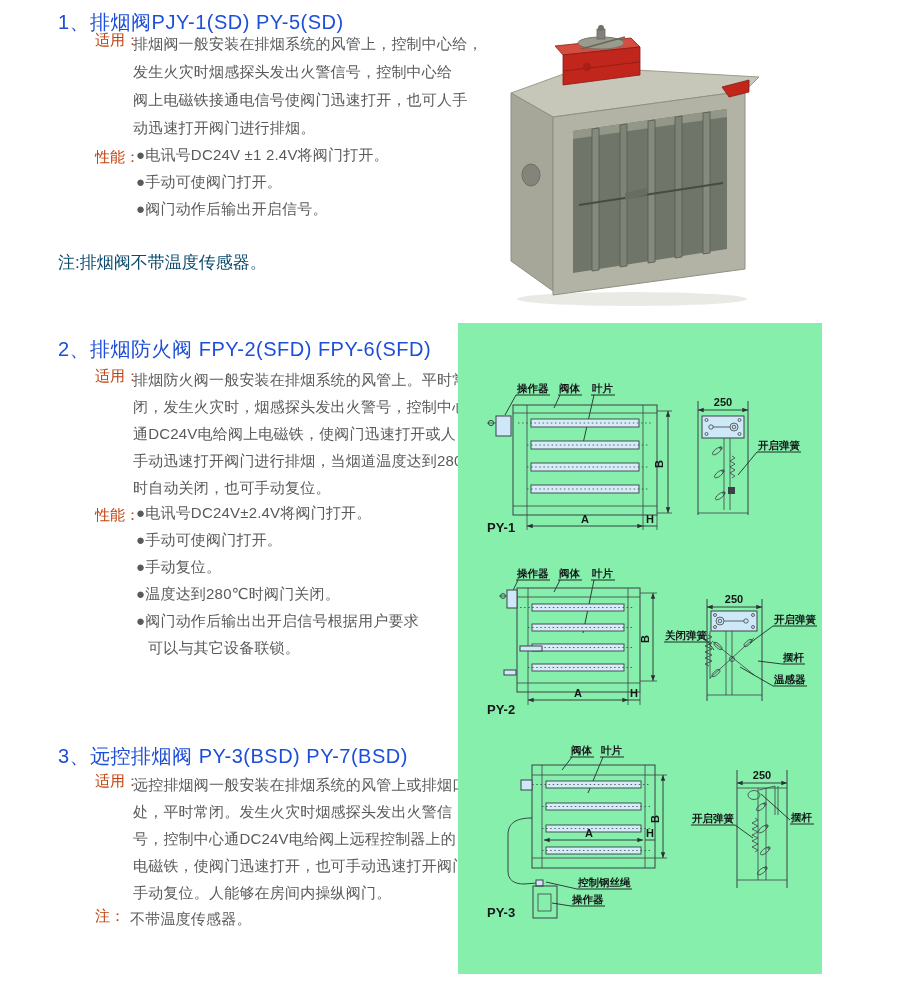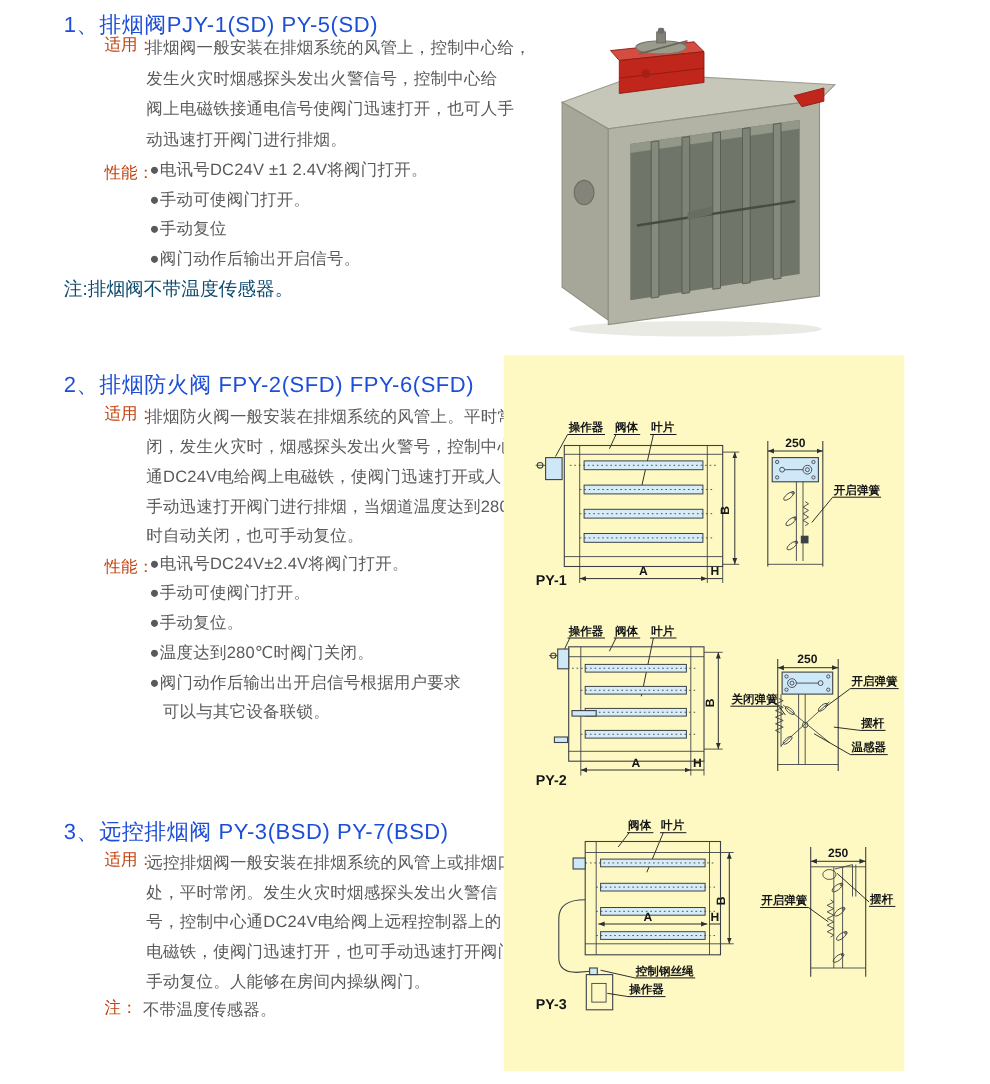--- a/index.html
+++ b/index.html
@@ -16,21 +16,21 @@
     position:absolute;left:95px;font-size:15px;color:#c2410c;white-space:nowrap;
   }
   .lines{position:absolute;font-size:15px;color:#595a5c;letter-spacing:.2px;}
   .lines div{white-space:nowrap;}
   .lh28 div{line-height:28px;}
   .lh27 div{line-height:27px;}
   .lh26 div{line-height:26px;}
   .cont{margin-left:12px;}
   .note-s1{position:absolute;left:58px;top:249px;font-size:17px;line-height:27px;color:#0c4a6e;white-space:nowrap;}
   #photo{position:absolute;left:497px;top:25px;width:278px;height:285px;}
-  #panel{position:absolute;left:458px;top:323px;width:364px;height:651px;background:#fef9c3;}
+  #panel{position:absolute;left:458px;top:323px;width:364px;height:651px;background:#86efac;}
   
   .ln{stroke:#3c4146;stroke-width:1;fill:none;}
   .lnt{stroke:#3c4146;stroke-width:.8;fill:none;}
   .dot{stroke:#3c4146;stroke-width:.8;stroke-dasharray:1.5,2.6;fill:none;}
   .dim{stroke:#2c3034;stroke-width:.9;fill:none;}
   .blade{fill:#d6ecf9;stroke:#3c4146;stroke-width:.9;}
   .plate{fill:#cfe8f7;stroke:#3c4146;stroke-width:1;}
   .ul{stroke:#141618;stroke-width:.9;}
   .ldr{stroke:#141618;stroke-width:.8;fill:none;}
   text.lbl{font:bold 10.5px "Liberation Sans","DejaVu Sans",sans-serif;fill:#141618;}
@@ -45,21 +45,20 @@
 <div class="lines lh28" style="left:133px;top:30px">
   <div>排烟阀一般安装在排烟系统的风管上，控制中心给，</div>
   <div>发生火灾时烟感探头发出火警信号，控制中心给</div>
   <div>阀上电磁铁接通电信号使阀门迅速打开，也可人手</div>
   <div>动迅速打开阀门进行排烟。</div>
 </div>
 <div class="lab" style="top:148px">性能：</div>
 <div class="lines lh27" style="left:136px;top:141px">
   <div>●电讯号DC24V ±1 2.4V将阀门打开。</div>
   <div>●手动可使阀门打开。</div>
-  <div>●手动复位</div>
   <div>●阀门动作后输出开启信号。</div>
 </div>
 <div class="note-s1">注:排烟阀不带温度传感器。</div>
 
 <div class="sec-title" style="top:336px">2、排烟防火阀 FPY-2(SFD) FPY-6(SFD)</div>
 <div class="lab" style="top:367px">适用：</div>
 <div class="lines lh27" style="left:133px;top:366px">
   <div>排烟防火阀一般安装在排烟系统的风管上。平时常</div>
   <div>闭，发生火灾时，烟感探头发出火警号，控制中心</div>
   <div>通DC24V电给阀上电磁铁，使阀门迅速打开或人</div>

